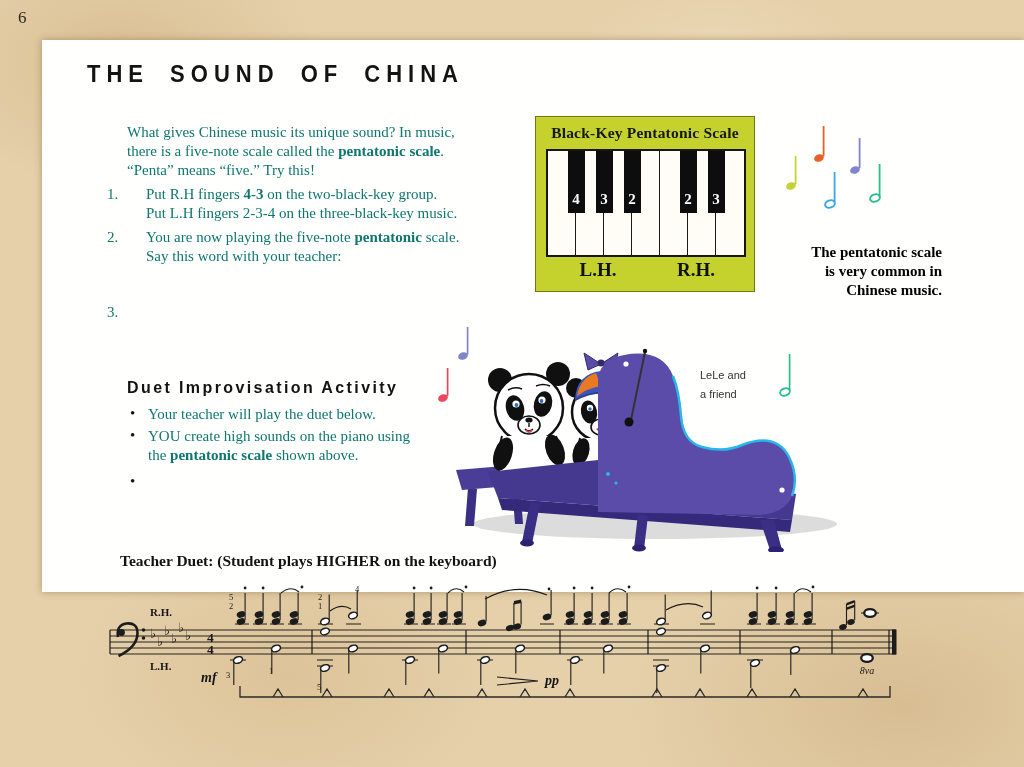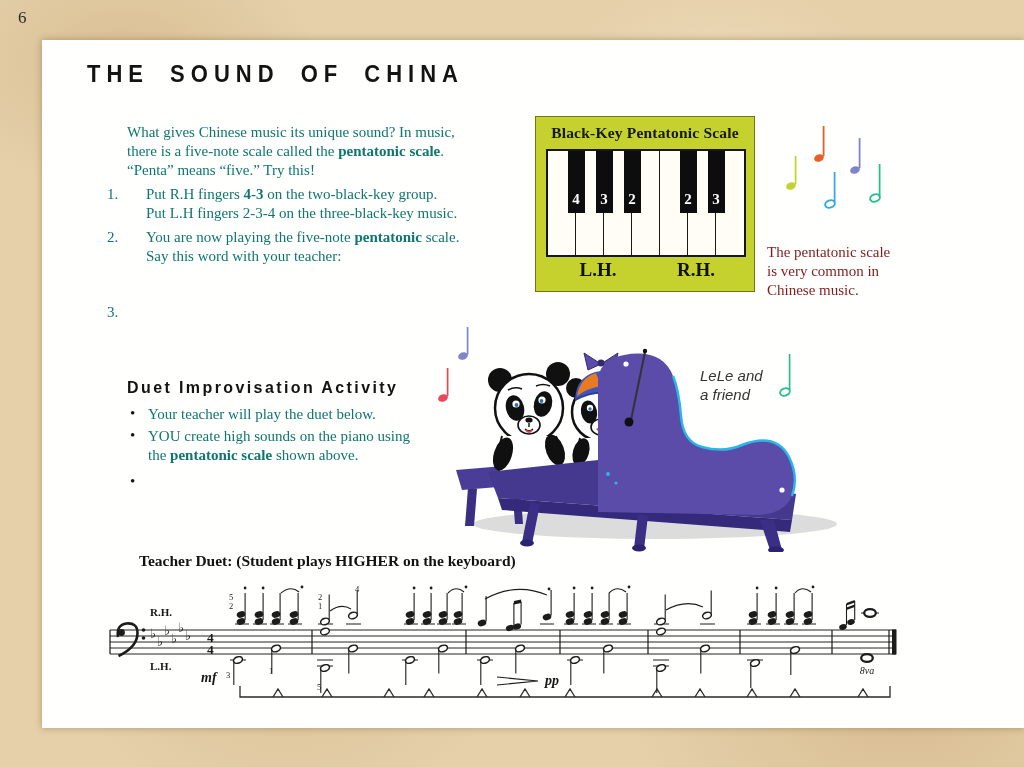--- a/index.html
+++ b/index.html
@@ -10,21 +10,21 @@
     background-image:
       radial-gradient(ellipse 300px 200px at 12% 8%, rgba(190,150,95,.30), transparent 65%),
       radial-gradient(ellipse 420px 260px at 88% 92%, rgba(185,145,90,.30), transparent 65%),
       radial-gradient(ellipse 260px 180px at 70% 12%, rgba(244,229,200,.55), transparent 60%),
       radial-gradient(ellipse 350px 230px at 28% 88%, rgba(195,155,100,.25), transparent 60%),
       radial-gradient(ellipse 220px 160px at 97% 35%, rgba(200,160,105,.28), transparent 60%),
       radial-gradient(ellipse 180px 120px at 50% 50%, rgba(240,222,190,.35), transparent 60%);
   }
   .abs{position:absolute;}
   .page{
-    position:absolute;left:42px;top:40px;width:982px;height:688px;
+    position:absolute;left:42px;top:40px;width:982px;height:552px;
     background:#fffffe;box-shadow:0 0 7px rgba(110,80,40,.45);
   }
   .pagenum{font-size:17px;color:#2d2a24;}
   .title{
     font-family:"Liberation Sans",sans-serif;font-weight:700;font-size:22px;
     letter-spacing:6px;word-spacing:9px;color:#131313;
     transform:scaleY(1.1);transform-origin:left top;
   }
   .body-text{font-size:15px;line-height:19px;white-space:pre-line;color:#0f766e;}
   .step{display:flex;}
@@ -32,24 +32,24 @@
   .chant{
     font-weight:700;color:#e8414f;font-size:16px;letter-spacing:2.5px;
     text-align:center;white-space:nowrap;
   }
   .h2{
     font-family:"Liberation Sans",sans-serif;font-weight:700;font-size:16px;
     letter-spacing:2.4px;color:#131313;transform:scaleY(1.06);transform-origin:left top;
   }
   .bullet{display:flex;}
   .bullet .dot{width:18px;flex:none;font-size:15px;}
-  .sidenote{font-weight:400;font-size:15px;line-height:19px;white-space:pre-line;color:#7f1d1d;}
+  .sidenote{font-weight:700;font-size:15px;line-height:19px;white-space:pre-line;color:#000000;text-align:right;}
   .caption{
-    font-family:"Liberation Sans",sans-serif;font-size:15px;line-height:19px;
-    color:#333;white-space:pre-line;font-style:italic;
+    font-family:"Liberation Sans",sans-serif;font-size:11px;line-height:19px;
+    color:#333;white-space:pre-line;
   }
   .tduet{font-weight:700;font-size:15.5px;color:#121212;}
 
   
   .pbox{
     width:220px;height:176px;background:#c5d22d;border:1px solid #6e790f;box-sizing:border-box;
   }
   .pbox-title{font-weight:700;font-size:15.5px;color:#15180a;text-align:center;margin-top:7px;letter-spacing:.2px;}
   .kbd{position:absolute;left:10px;top:32px;width:196px;height:104px;background:#fffdf6;border:2px solid #161616;}
   .wkey{position:absolute;top:0;height:104px;width:28px;border-right:1.5px solid #1a1a1a;box-sizing:border-box;background:#fffdf6;}
@@ -246,21 +246,21 @@
     </g>
     <g>
       <line x1="359.6" y1="66" x2="359.6" y2="30" stroke="#2bbd90" stroke-width="1.7"></line>
       <ellipse cx="355" cy="68" rx="5" ry="3.6" transform="rotate(-20 355 68)" fill="#fff" stroke="#2bbd90" stroke-width="1.9"></ellipse>
     </g>
   </svg>
 
   <div class="abs caption" style="left:658px;top:326px">LeLe and
 a friend</div>
 
-  <div class="abs tduet" style="left:97px;top:512px">Teacher Duet: (Student plays HIGHER on the keyboard)</div>
+  <div class="abs tduet" style="left:78px;top:512px">Teacher Duet: (Student plays HIGHER on the keyboard)</div>
 
   <svg class="abs" style="left:53px;top:540px" width="830" height="135" viewBox="0 0 830 135">
     <g stroke="#242424" stroke-width="1" fill="none">
       <path d="M15,50H801 M15,56H801 M15,62H801 M15,68H801 M15,74H801"></path>
     </g>
     <g stroke="#1c1c1c" stroke-width="1.2">
       <path d="M15,50V74 M217,50V74 M371,50V74 M465,50V74 M553,50V74 M645,50V74 M737,50V74 M794,50V74"></path>
     </g>
     <rect x="797" y="49.5" width="4.5" height="25" fill="#1c1c1c"></rect>
 

